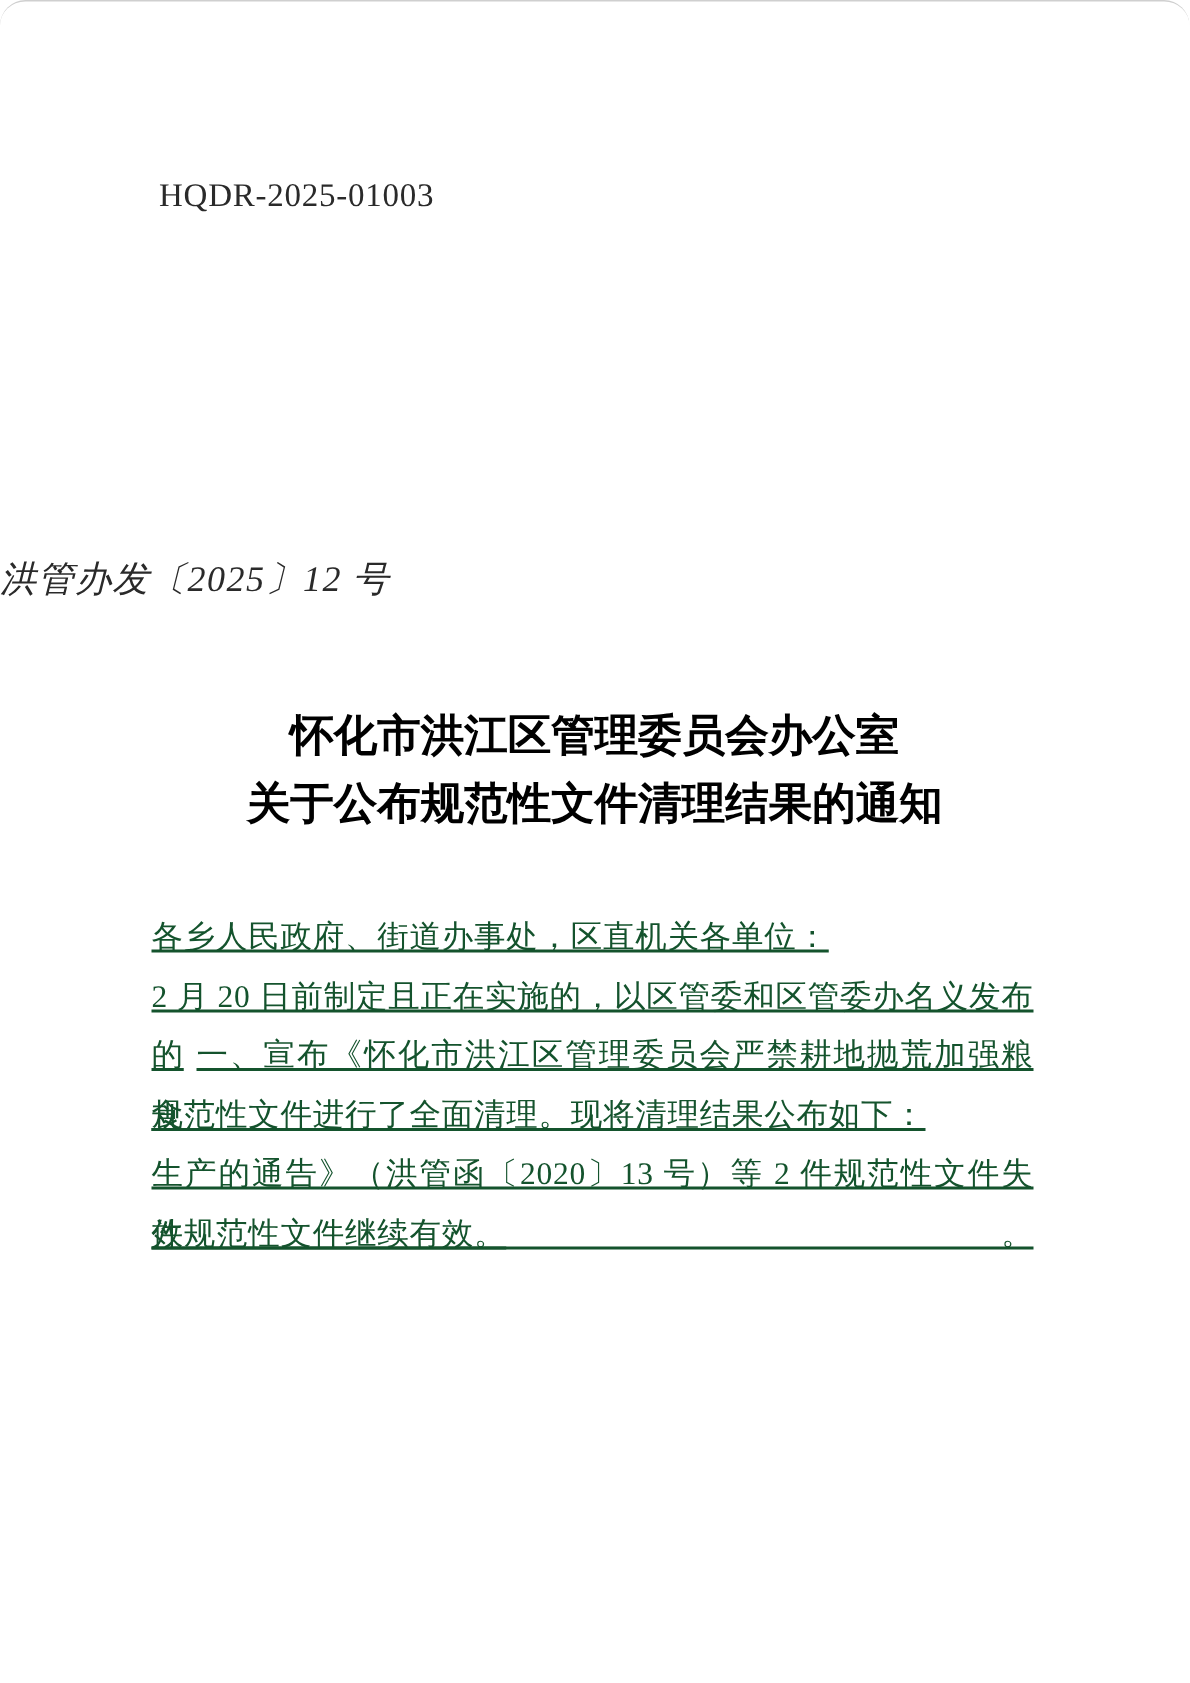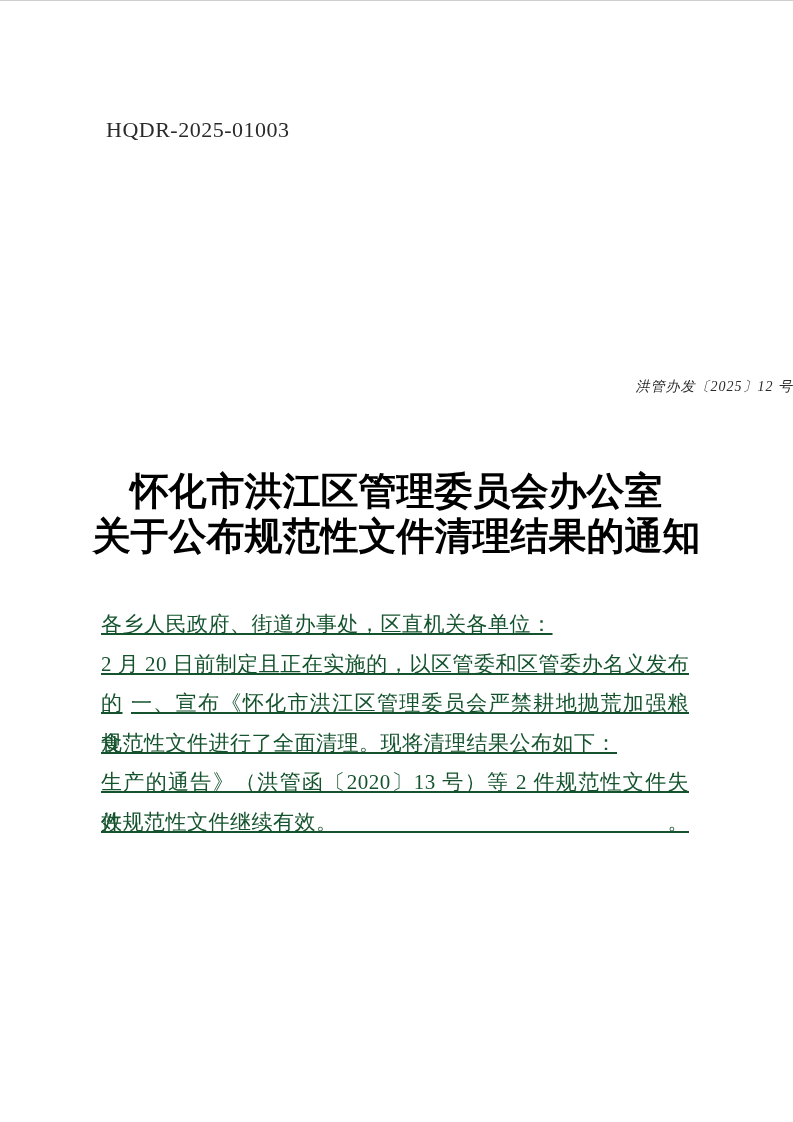--- a/index.html
+++ b/index.html
@@ -10,52 +10,53 @@
   .page {
     position: relative;
     width: 793px;
     height: 1122px;
     margin: 0 auto;
     background: #ffffff;
     color: #1c1c1c;
     border-top: 1px solid #cfcfcf;
     overflow: hidden;
     font-family: "Liberation Serif", "DejaVu Serif", serif;
+    border-radius: 17px;
   }
   .ref-code {
     position: absolute;
     left: 106px;
     top: 116px;
     font-size: 22px;
     letter-spacing: 0.5px;
     color: #2a2a2a;
     font-family: "Liberation Serif", "DejaVu Serif", serif;
   }
   .doc-number {
     position: absolute;
     left: 0;
     right: 0;
     top: 366px;
     height: 40px;
     line-height: 40px;
-    text-align: right;
-    font-size: 14px;
+    text-align: left;
+    font-size: 24px;
     font-style: italic; 
     letter-spacing: 1px;
     color: #2a2a2a;
     font-family: "Liberation Serif", "DejaVu Serif", serif;
   }
   .title {
     position: absolute;
     left: 0;
     right: 0;
     top: 468px;
     text-align: center;
     font-weight: 700;
-    font-size: 38px;
+    font-size: 29px;
     line-height: 45px;
     color: #000000;
     font-family: "Liberation Sans", "DejaVu Sans", sans-serif;
   }
   .body-block {
     position: absolute;
     left: 101px;
     top: 604px;
     width: 588px;
     font-size: 21px;

